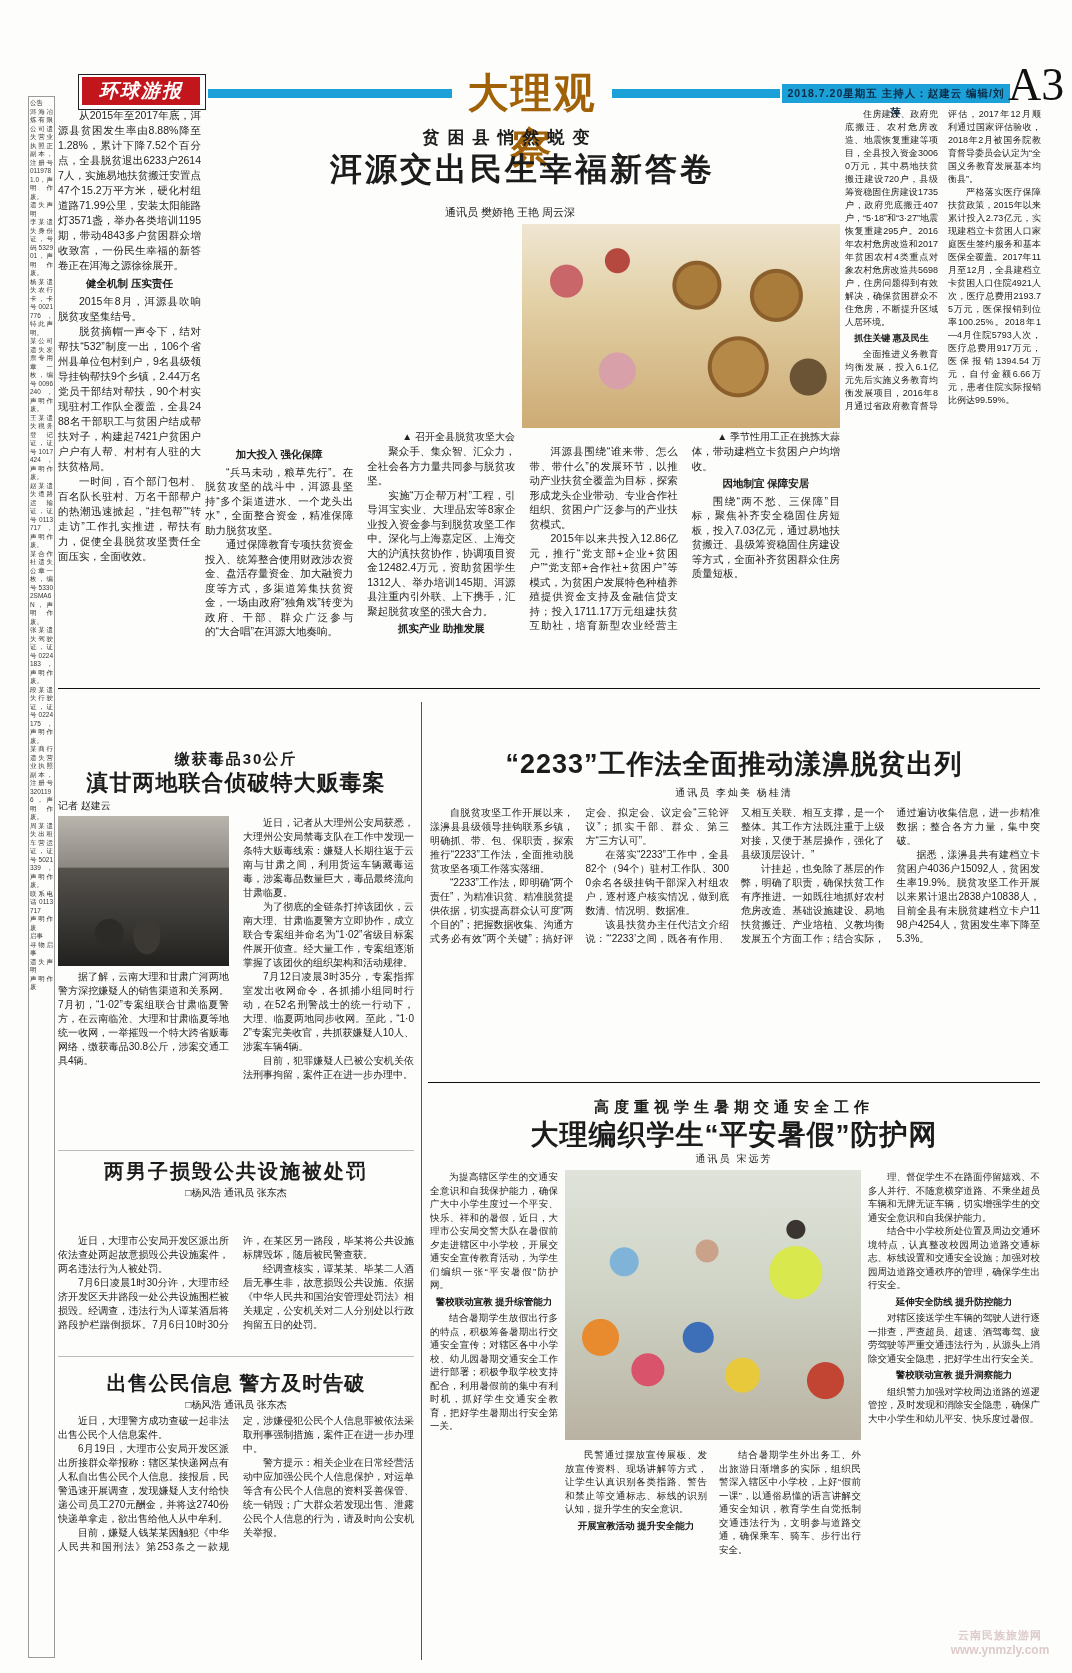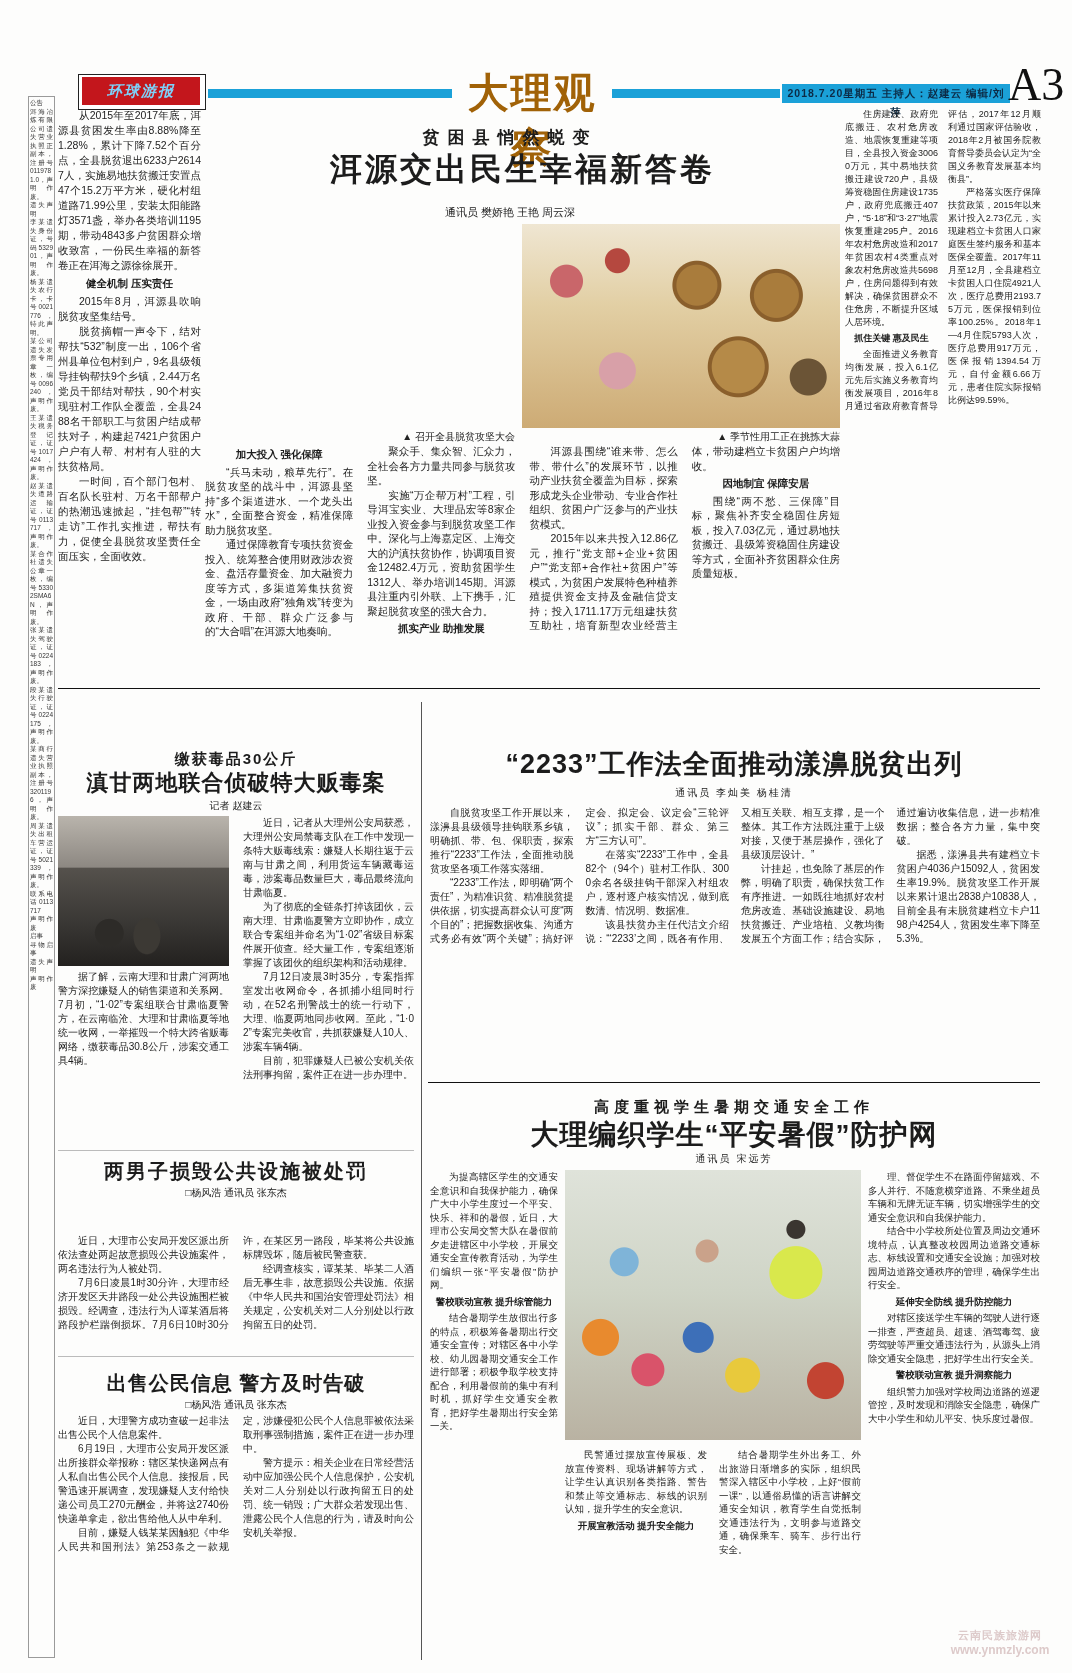--- a/index.html
+++ b/index.html
@@ -1,22 +1,22 @@
 <!DOCTYPE html>
 <html><head>
 <meta charset="utf-8">
 <style>
   html,body{margin:0;padding:0;background:#e9e9e6;}
   .page{position:relative;width:1072px;height:1673px;background:#fdfdfc;margin:0 auto;overflow:hidden;
         font-family:"Liberation Sans","DejaVu Sans",sans-serif;color:#1c1c1c;}
   
   .masthead-frame{position:absolute;left:78px;top:74px;width:126px;height:34px;border:1px solid #222;background:#fff;}
-  .masthead{position:absolute;left:82px;top:77px;width:118px;height:28px;background:#c3161c;color:#7dd3fc;
+  .masthead{position:absolute;left:82px;top:77px;width:118px;height:28px;background:#c3161c;color:#ffffff;
             font-family:"Liberation Serif","DejaVu Serif",serif;font-style:italic;font-weight:bold;
-            font-size:15px;line-height:28px;text-align:center;letter-spacing:2px;}
+            font-size:19px;line-height:28px;text-align:center;letter-spacing:2px;}
   .hbar{position:absolute;background:#1ba1d8;height:9px;top:89px;}
   .hbar.l{left:208px;width:244px;}
   .hbar.m{left:612px;width:168px;}
   .issue-box{position:absolute;left:782px;top:84px;width:228px;height:19px;background:#1ba1d8;
              color:#0c2b46;font-size:10.5px;font-weight:bold;line-height:19px;text-align:center;letter-spacing:1px;}
   .section-title{position:absolute;left:452px;top:66px;width:160px;text-align:center;color:#a16207;
                  font-size:41px;font-weight:900;letter-spacing:2px;}
   .pageno{position:absolute;left:1008px;top:58px;font-family:"Liberation Serif","DejaVu Serif",serif;
           font-size:46px;color:#111;}
   
@@ -59,21 +59,21 @@
   .caption{position:absolute;top:430px;font-size:10px;color:#222;}
   .cap1{left:300px;width:215px;text-align:right;}
   .cap2{left:625px;width:215px;text-align:right;}
   .lead-flow{position:absolute;left:205px;top:444px;width:635px;height:240px;font-size:10.5px;line-height:14.5px;
              column-count:4;column-gap:14px;}
   .mainrule{position:absolute;left:58px;top:688px;width:982px;height:1px;background:#111;}
   
   .vdiv{position:absolute;left:421px;top:702px;width:1px;height:958px;background:#555;}
   .drug-kicker{position:absolute;left:58px;top:750px;width:356px;text-align:center;font-size:15px;font-weight:bold;letter-spacing:2px;}
   .drug-headline{position:absolute;left:58px;top:768px;width:356px;text-align:center;font-size:22px;font-weight:900;letter-spacing:1px;}
-  .drug-byline{position:absolute;left:58px;top:799px;width:356px;text-align:center;font-size:10px;}
+  .drug-byline{position:absolute;left:58px;top:799px;width:356px;font-size:10px;}
   .drug-body{position:absolute;left:58px;top:816px;width:356px;height:330px;font-size:10px;line-height:14px;
              column-count:2;column-gap:14px;}
   .photo3{width:100%;height:150px;margin-bottom:4px;break-inside:avoid;
       background:
         radial-gradient(ellipse at 30% 78%,#2d2b28 0 14px,transparent 15px),
         radial-gradient(ellipse at 52% 80%,#3c3934 0 13px,transparent 14px),
         linear-gradient(180deg,#b9b4ac 0%,#8d8882 34%,#55514c 35%,#3a3835 70%,#23211f 100%);}
   .ltrule{position:absolute;left:58px;height:1px;background:#bbb;width:356px;}
   .vandal-headline{position:absolute;left:58px;top:1158px;width:356px;text-align:center;font-size:20px;font-weight:900;letter-spacing:2px;}
   .vandal-byline{position:absolute;left:58px;top:1186px;width:356px;text-align:center;font-size:10px;}
@@ -208,21 +208,21 @@
   </div>
 
   <div class="ltrule" style="top:1356px"></div>
 
   <div class="info-headline">出售公民信息 警方及时告破</div>
   <div class="info-byline">□杨风浩 通讯员 张东杰</div>
   <div class="info-body col">
     <p class="bt">近日，大理警方成功查破一起非法出售公民个人信息案件。</p>
     <p class="bt">6月19日，大理市公安局开发区派出所接群众举报称：辖区某快递网点有人私自出售公民个人信息。接报后，民警迅速开展调查，发现嫌疑人支付给快递公司员工270元酬金，并将这2740份快递单拿走，欲出售给他人从中牟利。</p>
     <p class="bt">目前，嫌疑人钱某某因触犯《中华人民共和国刑法》第253条之一款规定，涉嫌侵犯公民个人信息罪被依法采取刑事强制措施，案件正在进一步办理中。</p>
-    <p class="bt">警方提示：相关企业在日常经营活动中应加强公民个人信息保护，公安机关对二人分别处以行政拘留五日的处罚、统一销毁；广大群众若发现出售、泄露公民个人信息的行为，请及时向公安机关举报。</p>
+    <p class="bt">警方提示：相关企业在日常经营活动中应加强公民个人信息保护，对运单等含有公民个人信息的资料妥善保管、统一销毁；广大群众若发现出售、泄露公民个人信息的行为，请及时向公安机关举报。</p>
   </div>
 
   <div class="w2233-headline">“2233”工作法全面推动漾濞脱贫出列</div>
   <div class="w2233-byline">通讯员 李灿美 杨桂清</div>
   <div class="w2233-body col">
     <p class="bt">自脱贫攻坚工作开展以来，漾濞县县级领导挂钩联系乡镇，明确抓、带、包、保职责，探索推行“2233”工作法，全面推动脱贫攻坚各项工作落实落细。</p>
     <p class="bt">“2233”工作法，即明确“两个责任”，为精准识贫、精准脱贫提供依据，切实提高群众认可度“两个目的”；把握数据收集、沟通方式务必有效“两个关键”；搞好评定会、拟定会、议定会“三轮评议”；抓实干部、群众、第三方“三方认可”。</p>
     <p class="bt">在落实“2233”工作中，全县82个（94个）驻村工作队、3000余名各级挂钩干部深入村组农户，逐村逐户核实情况，做到底数清、情况明、数据准。</p>
     <p class="bt">该县扶贫办主任代洁文介绍说：“‘2233’之间，既各有作用、又相互关联、相互支撑，是一个整体。其工作方法既注重于上级对接，又便于基层操作，强化了县级顶层设计。”</p>
     <p class="bt">计挂起，也免除了基层的作弊，明确了职责，确保扶贫工作有序推进。一如既往地抓好农村危房改造、基础设施建设、易地扶贫搬迁、产业培植、义教均衡发展五个方面工作；结合实际，通过遍访收集信息，进一步精准数据；整合各方力量，集中突破。</p>

